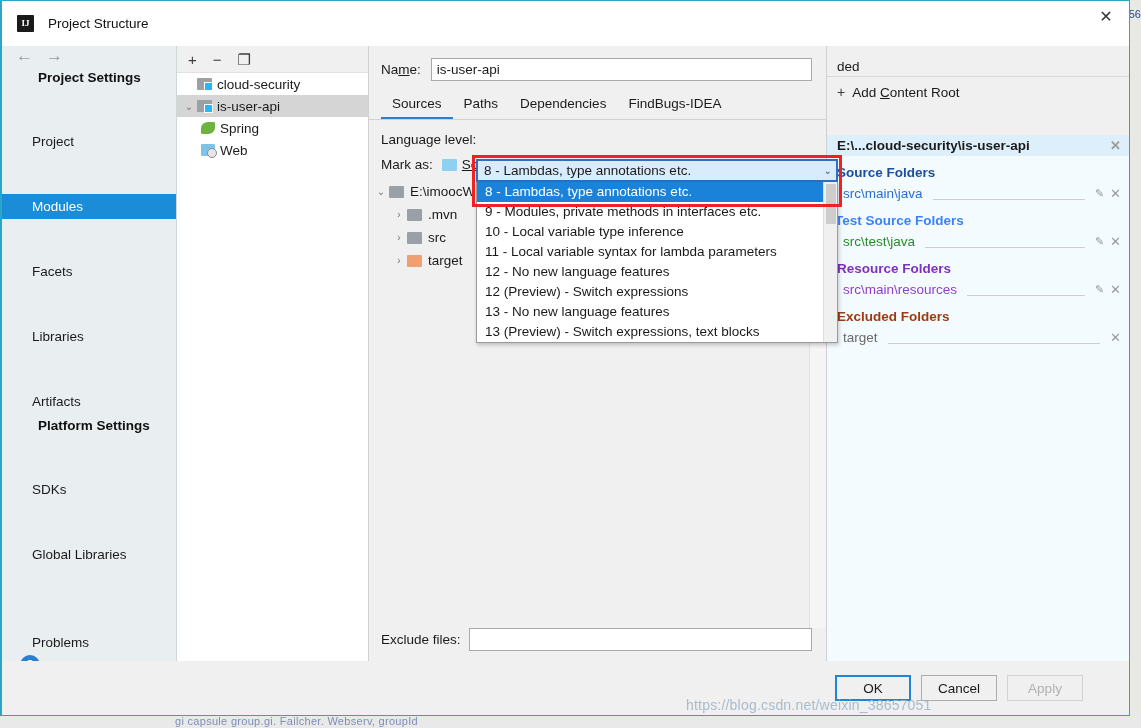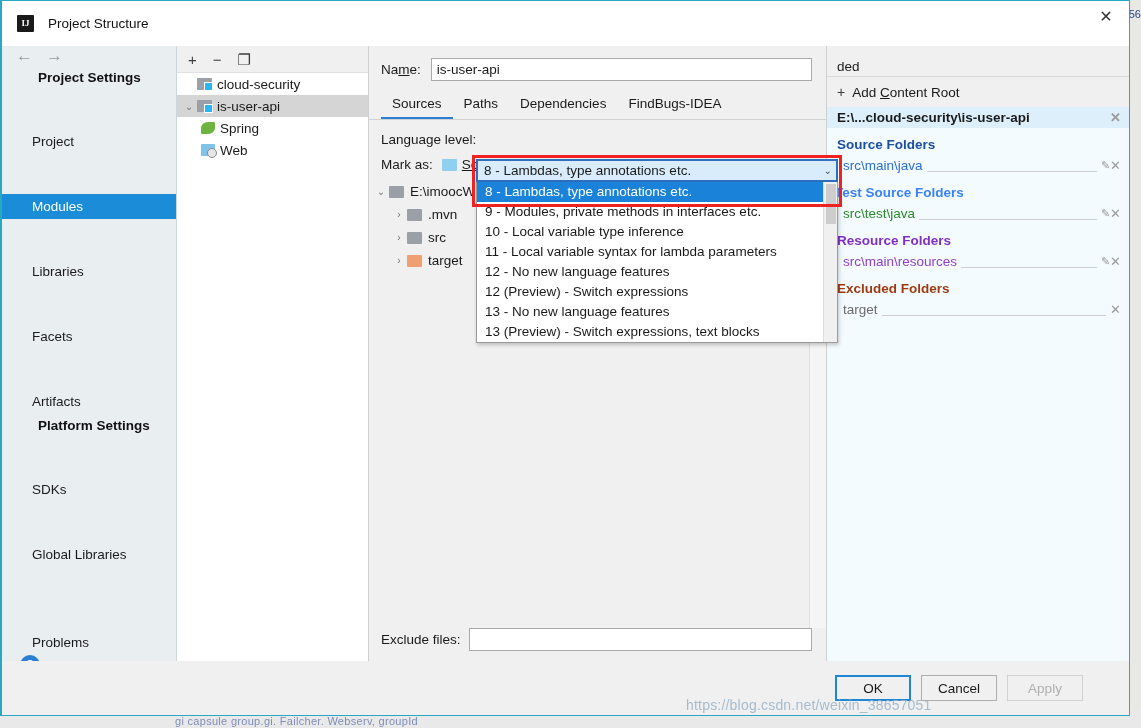--- a/index.html
+++ b/index.html
@@ -227,35 +227,35 @@
   }
   .addroot {
     display: flex; align-items: center; gap: 7px;
     font-size: 13.5px; color: #1a1a1a;
     padding: 7px 0 7px 10px;
     border-top: 1px solid #d8d8d8;
     background: #f0f0f0;
   }
   .plus-ico { color: #3c3c3c; font-size: 14px; }
   .addroot u { text-decoration: underline; }
-  .rootpanel { background: #f4fbff; flex: 1; min-height: 0; }
+  .rootpanel { background: #f4fbff; flex: 1; min-height: 0; margin-top: 28px; }
   .root-header {
     background: #ddeffa; display: flex; align-items: center;
     padding: 3px 8px 3px 10px; font-size: 13.5px; font-weight: bold; color: #1a1a1a;
   }
   .root-header .x { margin-left: auto; color: #9a9a9a; font-size: 13px; }
   .grp-title {
     font-size: 13.5px; font-weight: bold; padding: 9px 0 3px 10px;
   }
   .grp-blue { color: #1b4fa0; }
   .grp-green { color: #3b82f6; padding-left: 8px; }
   .grp-purple { color: #8030c0; }
   .grp-brown { color: #9c3b10; }
   .folder-line {
-    display: flex; align-items: center; 
+    display: flex; align-items: center; gap: 6px;
     padding: 0 8px 0 16px; height: 21px; font-size: 13.5px;
   }
   .fl-blue { color: #2a6fd0; }
   .fl-green { color: #2a8a2a; }
   .fl-purple { color: #9040c8; }
   .fl-brown { color: #6a6a6a; }
   .fl-underline {
     flex: 1; border-bottom: 1px solid #cfcfcf; height: 13px; margin: 0 4px;
   }
   .pencil { color: #9a9a9a; font-size: 11px; }
@@ -358,22 +358,22 @@
 
       <div class="nav">
         <div class="nav-arrows">
           <span>←</span>
           <span>→</span>
         </div>
 
         <div class="nav-group">Project Settings</div>
         <div class="nav-item">Project</div>
         <div class="nav-item selected">Modules</div>
+        <div class="nav-item">Facets</div>
         <div class="nav-item">Libraries</div>
-        <div class="nav-item">Facets</div>
         <div class="nav-item">Artifacts</div>
 
         <div class="nav-group">Platform Settings</div>
         <div class="nav-item">SDKs</div>
         <div class="nav-item">Global Libraries</div>
 
         <div class="nav-sep"></div>
         <div class="nav-item">Problems</div>
 
         <div class="nav-spacer"></div>

